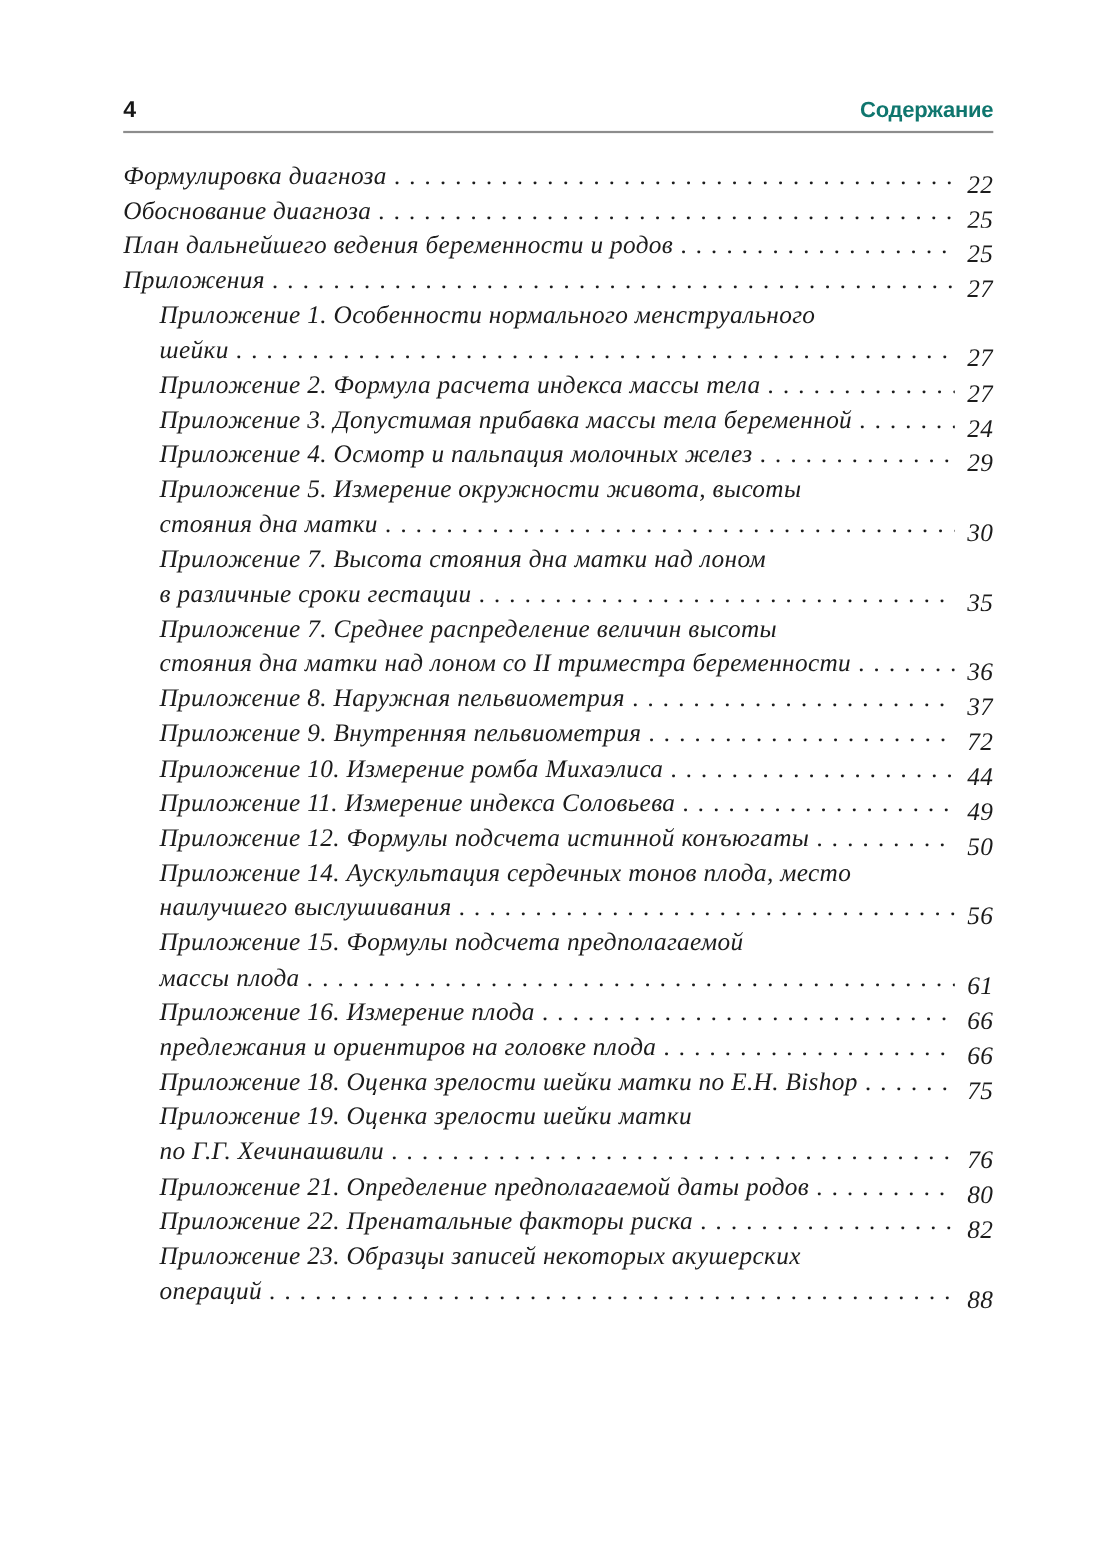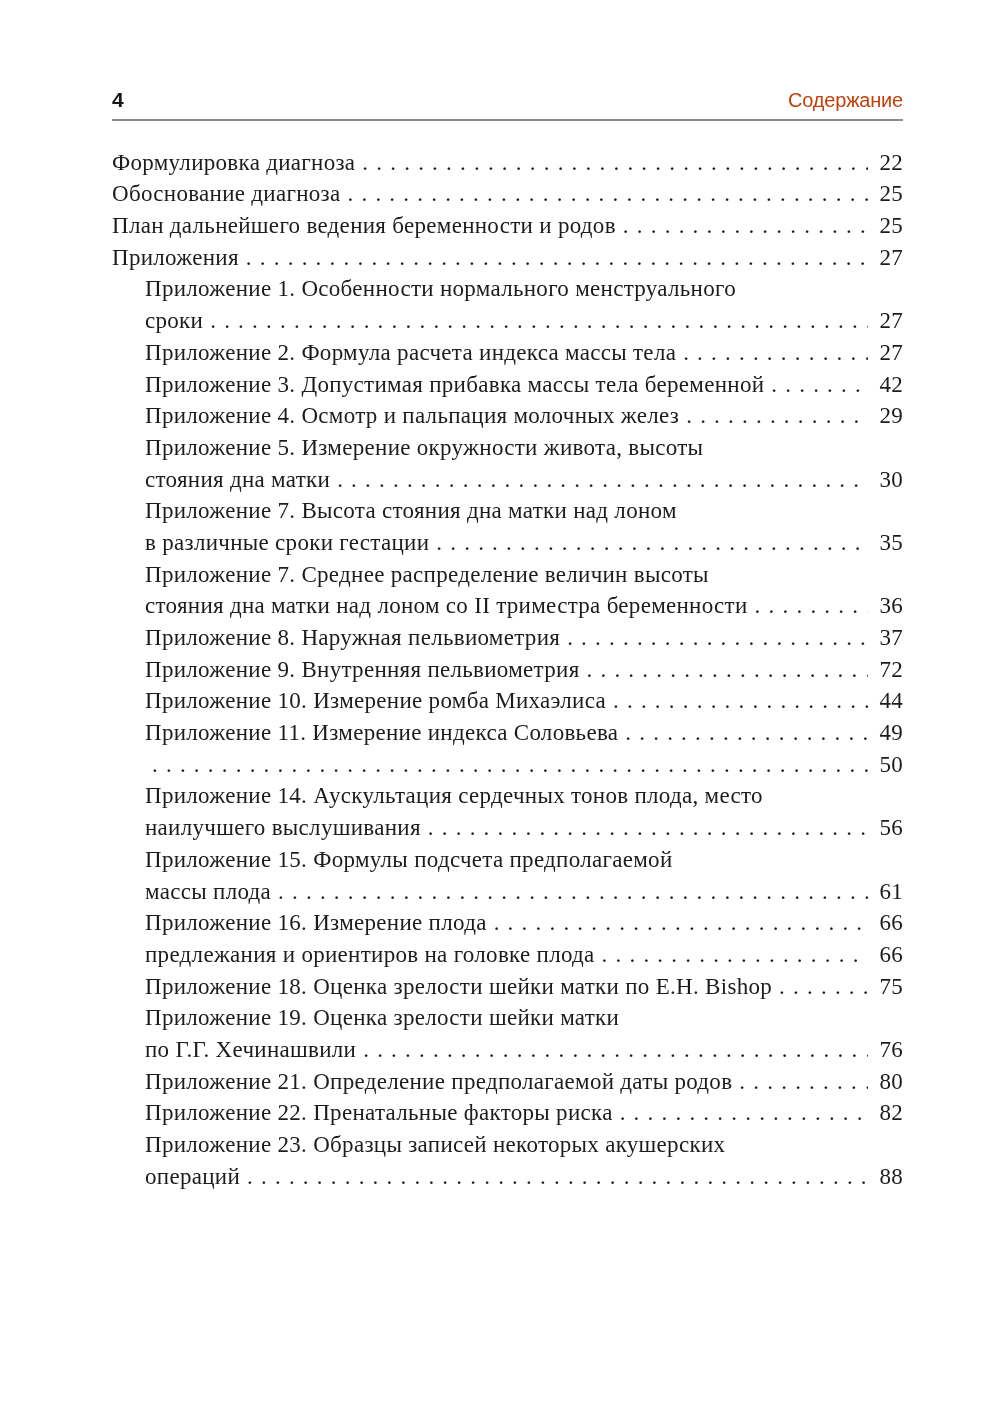--- a/index.html
+++ b/index.html
@@ -24,43 +24,44 @@
     font-family: "Liberation Sans", sans-serif;
     line-height: 24px;
   }
   .folio {
     font-size: 21px;
     font-weight: bold;
     color: #161616;
   }
   .running-title {
     font-size: 20px;
-    font-weight: 400;
-    color: #c2410c;
+    font-weight: 700;
+    color: #0f766e;
     letter-spacing: -0.2px;
   }
   .rule {
     height: 2px;
     background: #8d8d8d;
     margin-top: 7px;
   }
   
   .toc {
     margin-top: 23px;
     font-family: "Liberation Serif", "DejaVu Serif", serif;
     font-size: 23px;
     letter-spacing: 0.3px;
     color: #1c1c1c;
   }
   .entry.indent .line { padding-left: 33px; }
   .line {
     display: flex;
-    align-items: flex-end;
+    align-items: center;
     height: 31.7px;
     overflow: hidden;
+    font-style: italic;
   }
   .title {
     white-space: nowrap;
     flex-shrink: 0;
   }
   .dots {
     flex: 1 1 auto;
     min-width: 0;
     overflow: hidden;
     white-space: nowrap;
@@ -118,37 +119,37 @@
     <span class="dots"></span>
     <span class="pagenum">27</span>
   </div>
       </div>
       <div class="entry indent">
         <div class="line">
     <span class="title">Приложение 1. Особенности нормального менструального</span>
 
   </div>
         <div class="line">
-    <span class="title">сроки</span>
+    <span class="title">шейки</span>
     <span class="dots"></span>
     <span class="pagenum">27</span>
   </div>
       </div>
       <div class="entry indent">
         <div class="line">
     <span class="title">Приложение 2. Формула расчета индекса массы тела</span>
     <span class="dots"></span>
     <span class="pagenum">27</span>
   </div>
       </div>
       <div class="entry indent">
         <div class="line">
     <span class="title">Приложение 3. Допустимая прибавка массы тела беременной</span>
     <span class="dots"></span>
-    <span class="pagenum">42</span>
+    <span class="pagenum">24</span>
   </div>
       </div>
       <div class="entry indent">
         <div class="line">
     <span class="title">Приложение 4. Осмотр и пальпация молочных желез</span>
     <span class="dots"></span>
     <span class="pagenum">29</span>
   </div>
       </div>
       <div class="entry indent">
@@ -207,20 +208,21 @@
       </div>
       <div class="entry indent">
         <div class="line">
     <span class="title">Приложение 11. Измерение индекса Соловьева</span>
     <span class="dots"></span>
     <span class="pagenum">49</span>
   </div>
       </div>
       <div class="entry indent">
         <div class="line">
+    <span class="title">Приложение 12. Формулы подсчета истинной конъюгаты</span>
     <span class="dots"></span>
     <span class="pagenum">50</span>
   </div>
       </div>
       <div class="entry indent">
         <div class="line">
     <span class="title">Приложение 14. Аускультация сердечных тонов плода, место</span>
 
   </div>
         <div class="line">

